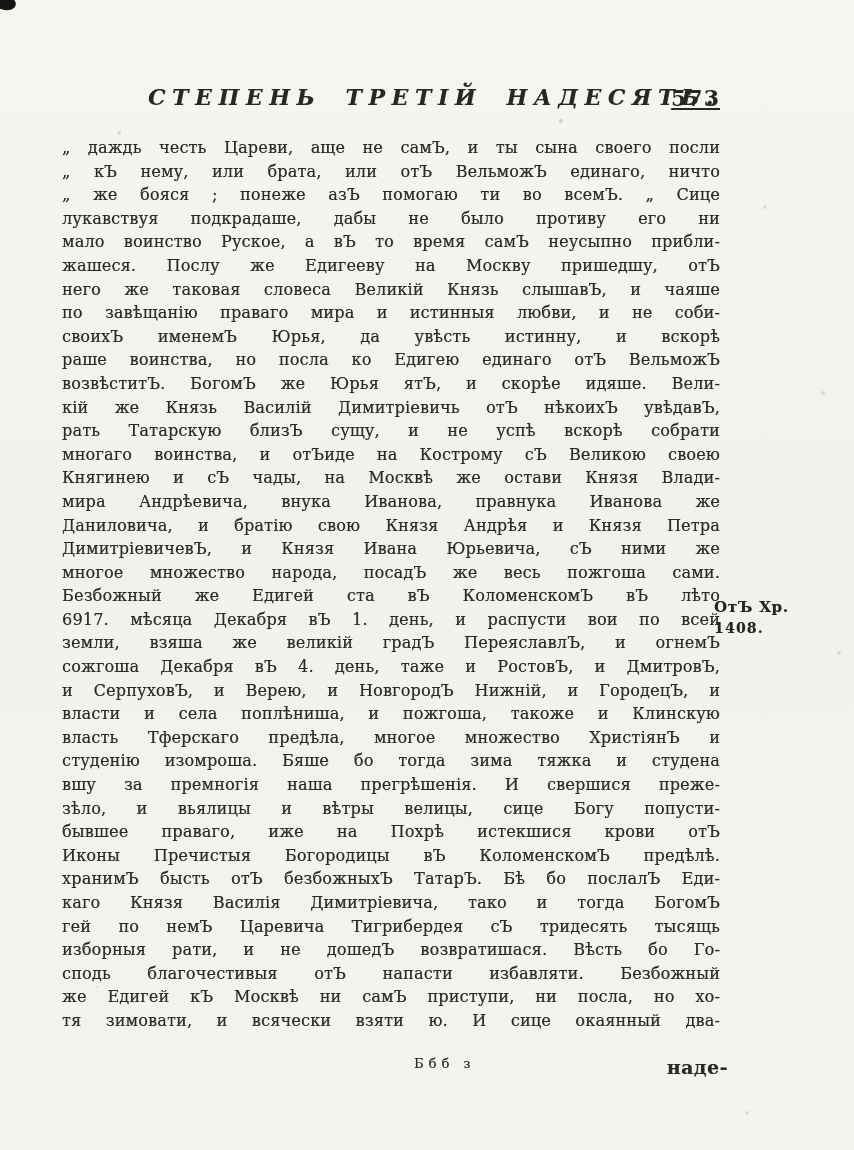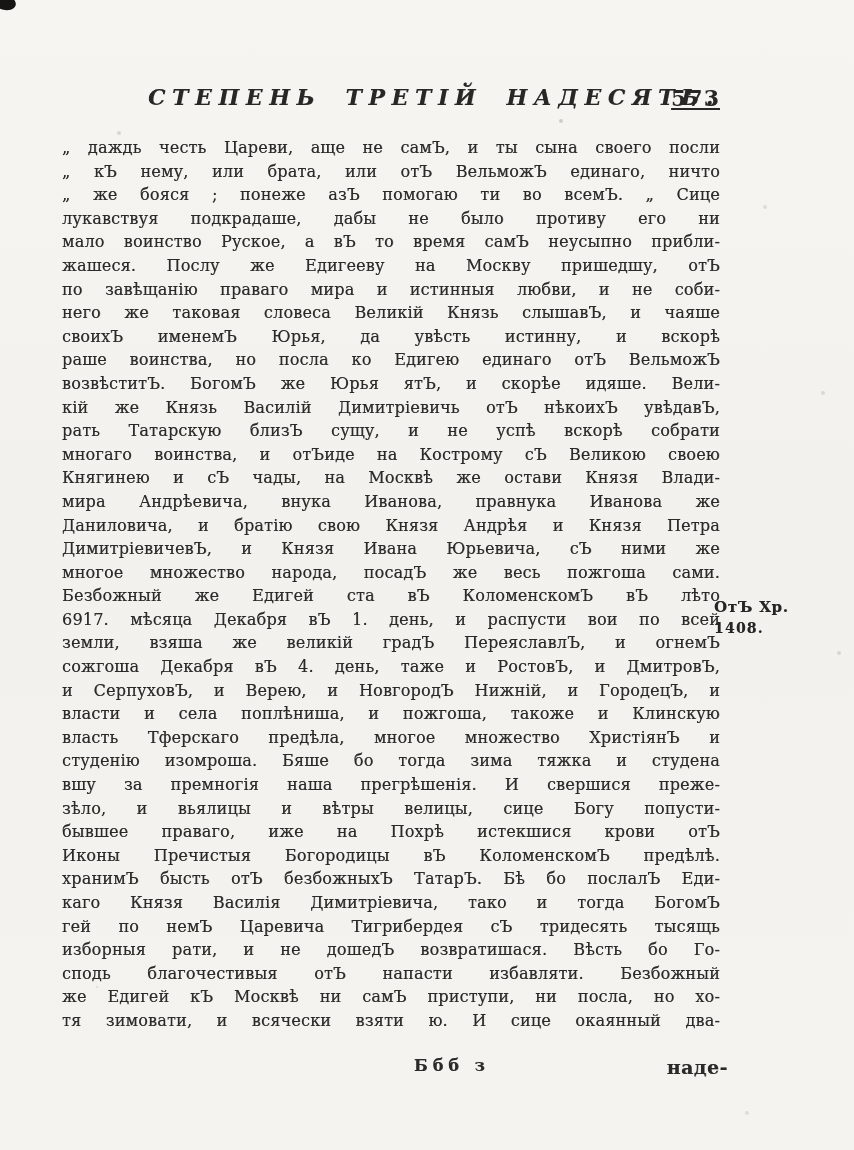--- a/index.html
+++ b/index.html
@@ -56,21 +56,21 @@
     line-height: 21px; letter-spacing: 0.8px;
     color: #262523;
     text-shadow: 0.3px 0 rgba(38,37,35,0.5);
   }
   .margin-note .year { font-size: 14px; letter-spacing: 1.2px; }
 
   
   .footer { position: absolute; top: 1056px; left: 62px; width: 662px; height: 26px; }
   .signature {
     position: absolute; left: 352px; top: 0;
-    font-size: 16px; font-weight: bold;
+    font-size: 13px; font-weight: normal;
     letter-spacing: 5px;
     color: #2b2a28;
     text-shadow: 0.35px 0 rgba(43,42,40,0.5);
   }
   .catchword {
     position: absolute; right: -4px; top: 0;
     font-size: 19px; font-weight: bold;
     letter-spacing: 0.5px;
     color: #2b2a28;
     text-shadow: 0.35px 0 rgba(43,42,40,0.5);
@@ -110,22 +110,22 @@
     <div class="page-number">573</div>
   </div>
 
   <div class="body-text">
       <div class="line">„ даждь честь Цареви, аще не самЪ, и ты сына своего посли</div>
       <div class="line">„ кЪ нему, или брата, или отЪ ВельможЪ единаго, ничто</div>
       <div class="line">„ же бояся ; понеже азЪ помогаю ти во всемЪ. „ Сице</div>
       <div class="line">лукавствуя подкрадаше, дабы не было противу его ни</div>
       <div class="line">мало воинство Руское, а вЪ то время самЪ неусыпно прибли-</div>
       <div class="line">жашеся. Послу же Едигееву на Москву пришедшу, отЪ</div>
+      <div class="line">него же таковая словеса Великій Князь слышавЪ, и чаяше</div>
       <div class="line">по завѣщанію праваго мира и истинныя любви, и не соби-</div>
-      <div class="line">него же таковая словеса Великій Князь слышавЪ, и чаяше</div>
       <div class="line">своихЪ именемЪ Юрья, да увѣсть истинну, и вскорѣ</div>
       <div class="line">раше воинства, но посла ко Едигею единаго отЪ ВельможЪ</div>
       <div class="line">возвѣститЪ. БогомЪ же Юрья ятЪ, и скорѣе идяше. Вели-</div>
       <div class="line">кій же Князь Василій Димитріевичь отЪ нѣкоихЪ увѣдавЪ,</div>
       <div class="line">рать Татарскую близЪ сущу, и не успѣ вскорѣ собрати</div>
       <div class="line">многаго воинства, и отЪиде на Кострому сЪ Великою своею</div>
       <div class="line">Княгинею и сЪ чады, на Москвѣ же остави Князя Влади-</div>
       <div class="line">мира Андрѣевича, внука Иванова, правнука Иванова же</div>
       <div class="line">Даниловича, и братію свою Князя Андрѣя и Князя Петра</div>
       <div class="line">ДимитріевичевЪ, и Князя Ивана Юрьевича, сЪ ними же</div>

